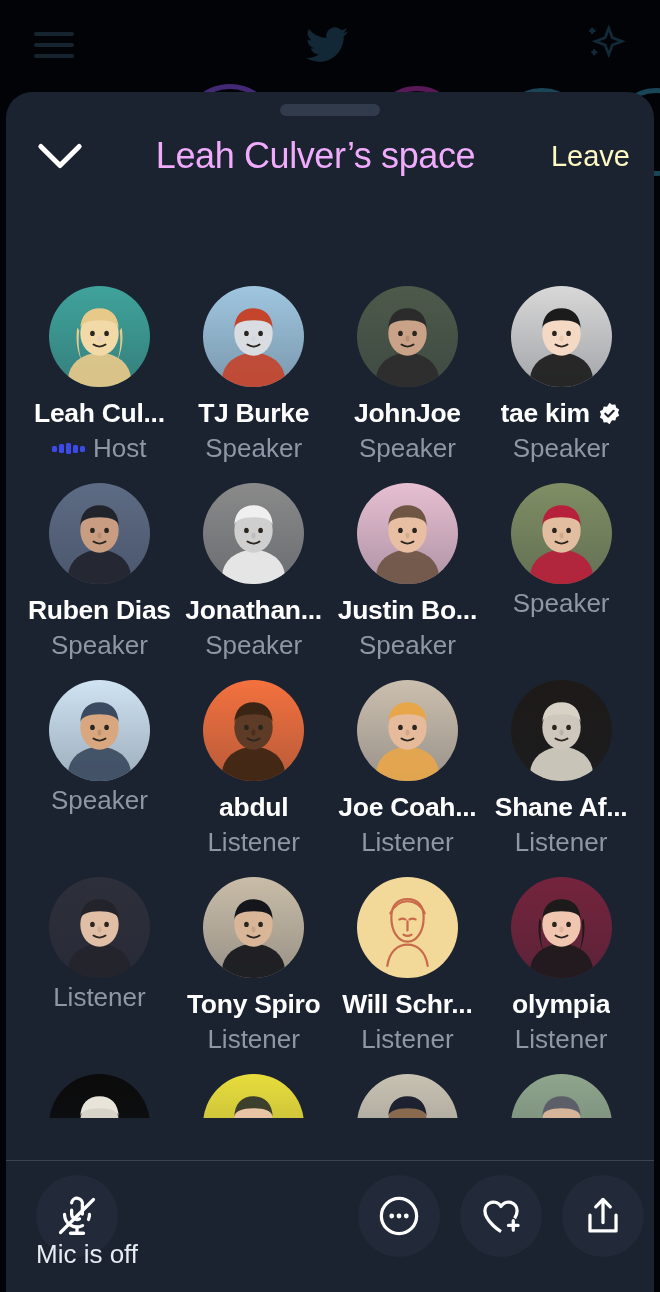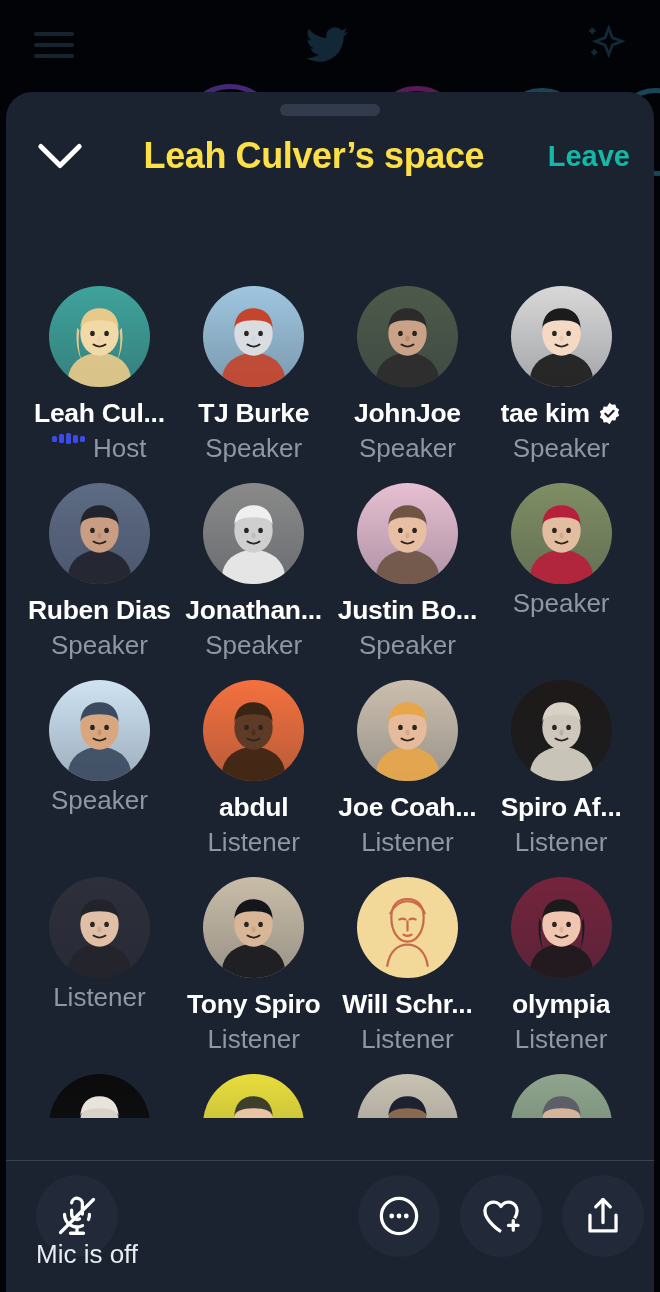--- a/index.html
+++ b/index.html
@@ -41,25 +41,25 @@
     margin:12px auto 0;
   }
 
   .sheet-head {
     display:flex; align-items:center; justify-content:space-between;
     padding:14px 24px 6px 26px; height:72px;
   }
   .chev-btn { width:56px; height:56px; display:flex; align-items:center; justify-content:center; }
   .sheet-title {
     flex:1; text-align:center;
-    color:#fde047; font-size:36px; font-weight:bold; letter-spacing:-.4px;
+    color:#f0abfc; font-size:36px; font-weight:normal; letter-spacing:-.4px;
     white-space:nowrap;
   }
   .leave-btn {
-    color:#14b8a6; font-size:29px; font-weight:700; white-space:nowrap;
+    color:#fef9c3; font-size:29px; font-weight:400; white-space:nowrap;
     padding-left:8px;
   }
 
   
   .people-scroll {
     position:absolute; top:176px; left:0; right:0; bottom:174px;
     overflow:hidden;
   }
   .grid {
     display:grid;
@@ -74,21 +74,21 @@
     overflow:hidden; position:relative; flex:none;
     background:#2a3champ;
   }
   .avatar svg { display:block; width:101px; height:101px; }
   .name-line { display:flex; align-items:center; gap:7px; margin-top:11px; max-width:150px; }
   .p-name {
     color:#fff; font-size:26.5px; font-weight:bold; letter-spacing:-.3px;
     white-space:nowrap; overflow:hidden;
   }
   .verified { width:25px; height:25px; flex:none; }
-  .role-line { display:flex; align-items:flex-start; gap:8px; margin-top:4px; }
+  .role-line { display:flex; align-items:center; gap:8px; margin-top:4px; }
   .p-role { color:#8d97a5; font-size:26px; white-space:nowrap; }
   .speak-dots { display:flex; align-items:center; gap:2.5px; }
   .speak-dots i { width:4.5px; height:6px; border-radius:1.5px; background:#3b4ae8; display:block; }
   .speak-dots i:nth-child(2){ height:9px; }
   .speak-dots i:nth-child(3){ height:11px; }
   .speak-dots i:nth-child(4){ height:8px; }
 
   
   .toolbar {
     position:absolute; left:0; right:0; bottom:0; height:132px;
@@ -488,21 +488,21 @@
     <ellipse cx="50" cy="47" rx="19" ry="22" fill="#cdc7bd"></ellipse>
     <path d="M31 43c0-14 8-21 19-21s19 7 19 21c0-6-8-9-19-9s-19 3-19 9z" fill="#d8d2c6"></path>
 
     <ellipse cx="43" cy="47" rx="2.3" ry="2.6" fill="#2b2520"></ellipse>
     <ellipse cx="57" cy="47" rx="2.3" ry="2.6" fill="#2b2520"></ellipse>
     <path d="M44 58c3.5 2.6 8.5 2.6 12 0" fill="none" stroke="#2b2520" stroke-width="1.8" stroke-linecap="round"></path>
     <ellipse cx="50" cy="52" rx="2" ry="3" fill="#b8b2a8"></ellipse>
   </svg>
             </div>
             <div class="name-line">
-       <span class="p-name">Spiro Af...</span>
+       <span class="p-name">Shane Af...</span>
 
      </div>
             <div class="role-line">
 
        <span class="p-role">Listener</span>
      </div>
           </div>
           <div class="person">
             <div class="avatar">
               <svg viewBox="0 0 100 100">

